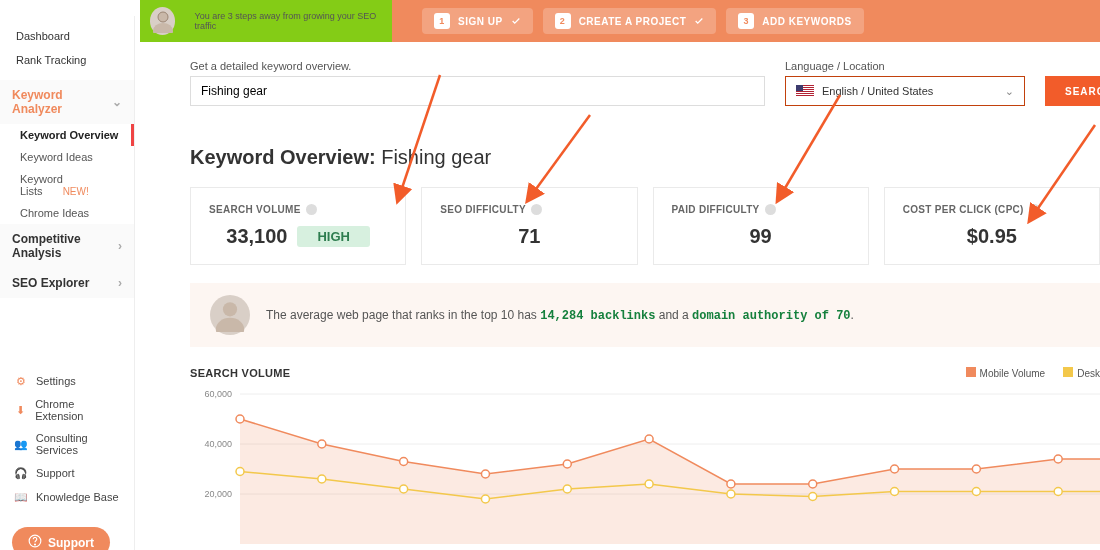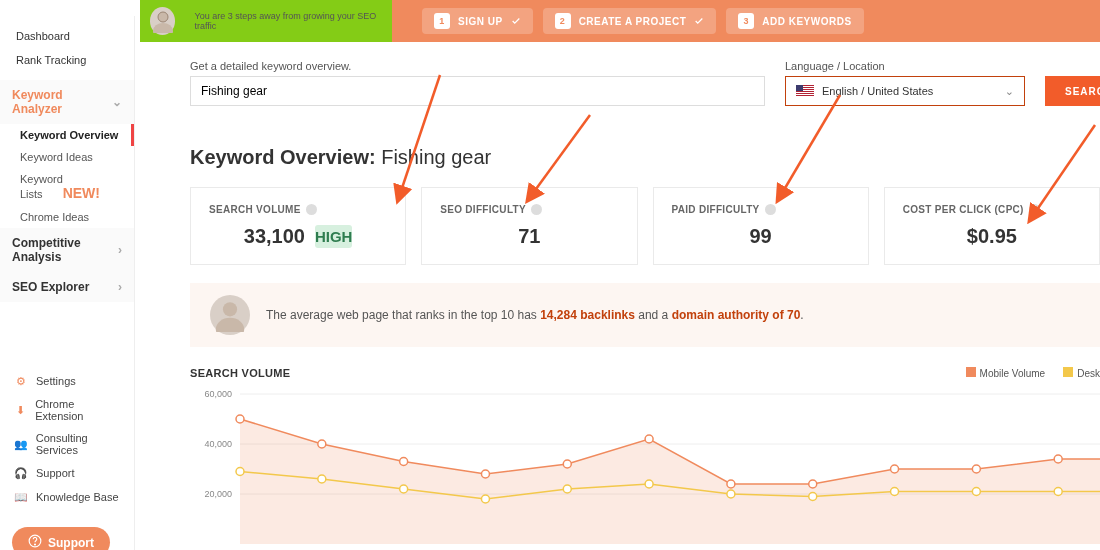--- a/index.html
+++ b/index.html
@@ -13,45 +13,45 @@
 .step-btn { background: rgba(255,255,255,0.22); border-radius: 4px; padding: 5px 12px; display: flex; align-items: center; gap: 8px; color: #fff; font-size: 10px; font-weight: 700; letter-spacing: 0.5px; cursor: pointer; }
 .step-num { background: #fff; color: #f08a5d; width: 16px; height: 16px; border-radius: 3px; display: flex; align-items: center; justify-content: center; font-size: 9px; font-weight: 700; }
 .step-btn svg { width: 10px; height: 10px; }
 .sidebar { position: absolute; top: 16px; left: 0; width: 135px; height: 550px; background: #fff; border-right: 1px solid #eee; display: flex; flex-direction: column; }
 .side-top { padding: 8px 0; }
 .side-link { padding: 6px 16px; font-size: 11px; color: #333; cursor: pointer; }
 .side-sub { padding: 5px 0 5px 20px; font-size: 11px; color: #555; cursor: pointer; }
 .side-sub.active { color: #222; font-weight: 600; border-right: 3px solid #ef4444; }
 .side-section { padding: 8px 12px; font-size: 12px; font-weight: 600; background: #fafafa; display: flex; justify-content: space-between; align-items: center; cursor: pointer; }
 .side-section.accent { color: #f08a5d; }
-.new-tag { color: #f08a5d; font-size: 14px; font-weight: 700; margin-left: 20px; }
+.new-tag { color: #f08a5d; font-size: 10px; font-weight: 400; margin-left: 20px; }
 .side-bottom { margin-top: auto; padding: 10px 14px; }
 .util-link { display: flex; align-items: center; gap: 8px; padding: 5px 0; font-size: 11px; color: #444; cursor: pointer; }
 .util-ico { width: 14px; height: 14px; display: flex; align-items: center; justify-content: center; color: #f08a5d; }
 .support-btn { background: #f08a5d; color: #fff; border-radius: 18px; padding: 7px 16px; display: flex; align-items: center; gap: 6px; font-size: 12px; font-weight: 600; cursor: pointer; margin: 8px 12px; width: fit-content; }
 .main { position: absolute; top: 42px; left: 140px; right: 0; bottom: 0; overflow: hidden; padding: 18px 0 0 50px; }
 .search-row { display: flex; gap: 20px; align-items: flex-end; }
 .search-col { display: flex; flex-direction: column; gap: 4px; }
 .search-label { font-size: 11px; color: #555; }
 .kw-input { width: 575px; height: 30px; border: 1px solid #ddd; padding: 0 10px; font-size: 12px; }
 .loc-select { width: 240px; height: 30px; border: 1px solid #c2410c; padding: 0 10px; display: flex; align-items: center; gap: 8px; font-size: 11px; cursor: pointer; }
 .flag { width: 18px; height: 12px; display: inline-block; }
 .loc-select .chev { margin-left: auto; color: #888; }
 .search-btn { background: #f25c2a; color: #fff; height: 30px; padding: 0 20px; font-size: 10px; font-weight: 700; letter-spacing: 1px; display: flex; align-items: center; cursor: pointer; border: none; }
 .page-title { font-size: 20px; margin-top: 40px; }
 .page-title b { font-weight: 700; }
 .cards { display: flex; gap: 15px; margin-top: 18px; }
 .card { border: 1px solid #eaeaea; width: 230px; padding: 16px 18px; }
 .card-title { font-size: 10px; font-weight: 700; color: #666; letter-spacing: 0.3px; display: flex; align-items: center; gap: 5px; }
 .info-ico { width: 11px; height: 11px; border-radius: 50%; background: #ddd; display: inline-block; }
 .card-val { font-size: 20px; font-weight: 800; margin-top: 10px; display: flex; align-items: center; gap: 10px; justify-content: center; }
-.badge-high { background: #d7f0df; color: #2e7d4f; font-size: 15px; font-weight: 700; padding: 3px 0; border-radius: 3px; }
+.badge-high { background: #d7f0df; color: #2e7d4f; font-size: 13px; font-weight: 700; padding: 3px 20px; border-radius: 3px; }
 .info-strip { background: #fdf6f2; margin-top: 18px; padding: 12px 20px; display: flex; align-items: center; gap: 16px; font-size: 12px; color: #555; }
 .avatar-md { width: 40px; height: 40px; border-radius: 50%; background: #d9cfc7; display: flex; align-items: center; justify-content: center; }
-.info-strip .hl { color: #c2410c; font-weight: 600; }
+.info-strip .hl { color: #15803d; font-weight: 600; font-family: Liberation Mono, monospace; }
 .chart-box { margin-top: 20px; width: 960px; }
 .chart-head { display: flex; justify-content: space-between; align-items: center; font-size: 11px; }
 .chart-title { font-weight: 700; letter-spacing: 0.3px; }
 .legend { display: flex; gap: 18px; align-items: center; font-size: 10px; color: #555; }
 .lg-sw { width: 10px; height: 10px; display: inline-block; margin-right: 4px; }
 .arrow { position: absolute; }
 </style>
 </head>
 <body>
 

